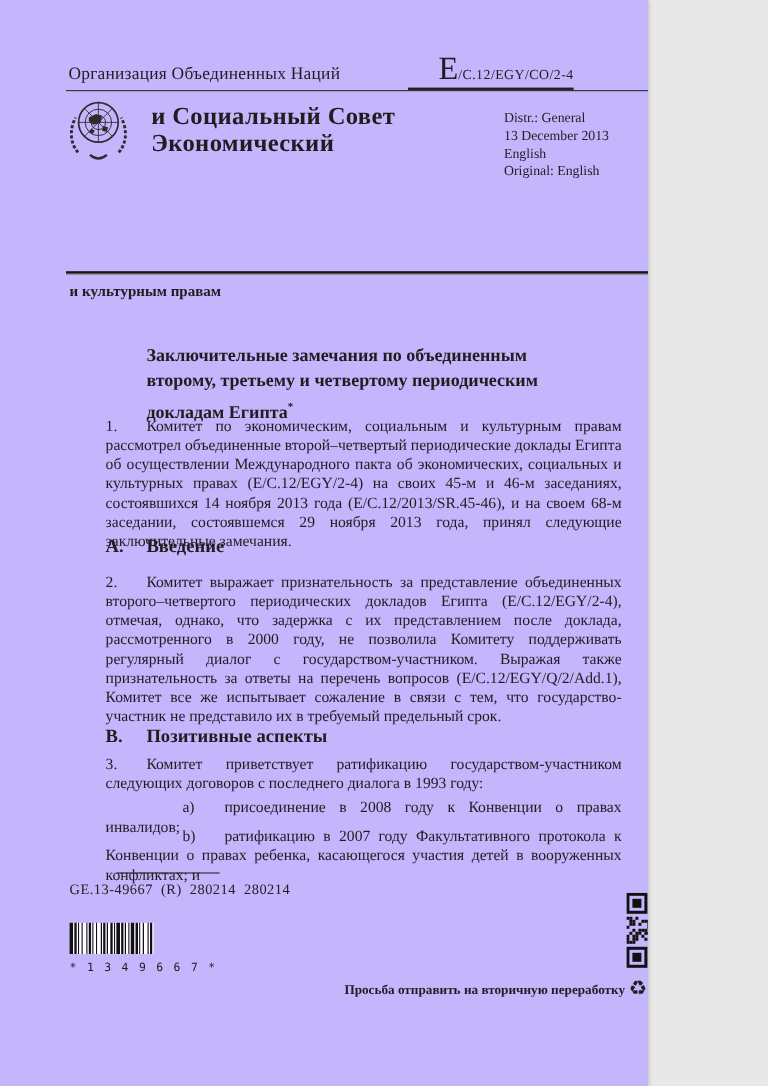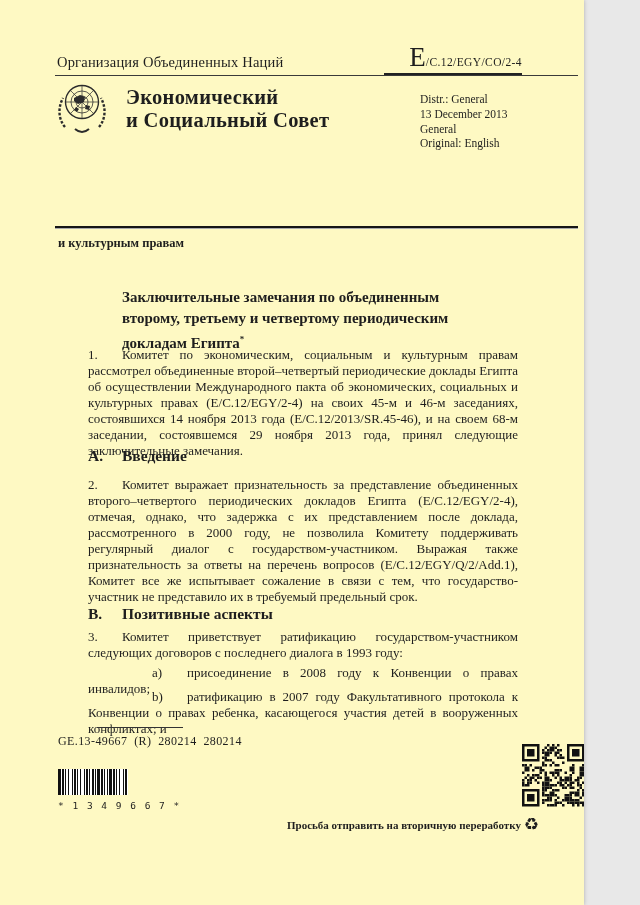--- a/index.html
+++ b/index.html
@@ -1,19 +1,19 @@
 <!DOCTYPE html>
 <html><head>
 <meta charset="utf-8">
 <style>
   html,body{margin:0;padding:0;background:#e8e8e8;}
   .page{
     position:relative;
-    width:584px;height:905px;
-    background:#fef9c3;
+    width:540px;height:905px;
+    background:#c4b5fd;
     font-family:"Liberation Serif", serif;
     color:#1e1e1e;
     overflow:hidden;
     box-shadow:0 0 4px rgba(0,0,0,.25);
   }
   
   .org-name{position:absolute;top:54px;left:57px;font-size:14.5px;letter-spacing:.2px;}
   .doc-symbol{position:absolute;top:42px;right:62px;min-width:138px;text-align:right;
     border-bottom:2px solid #222;padding-bottom:1px;}
   .doc-symbol .big-e{font-size:27px;line-height:30px;}
@@ -70,27 +70,27 @@
         <path d="M21 28l3 2-2 3-3-2z"></path>
       </g>
       <g stroke="#2c2c2c" stroke-width="2.4" fill="none" stroke-dasharray="2.6 1.7">
         <path d="M10 48 C3 40 3 28 8 19"></path>
         <path d="M44 48 C51 40 51 28 46 19"></path>
       </g>
       <path d="M20 50 q7 6 14 0" stroke="#2c2c2c" stroke-width="2" fill="none"></path>
     </svg>
   </div>
   <div class="council-title">
+    <div>и Социальный Совет</div>
     <div>Экономический</div>
-    <div>и Социальный Совет</div>
   </div>
   <div class="distr-block">
     <div>Distr.: General</div>
     <div>13 December 2013</div>
-    <div>General</div>
+    <div>English</div>
     <div>Original: English</div>
   </div>
   <div class="rule-double"></div>
 
   <div class="committee">
     <div>и культурным правам</div>
   </div>
 
   <div class="doc-title"><span>Заключительные замечания по объединенным второму, третьему и четвертому периодическим докладам Египта</span><sup>*</sup></div>
 

